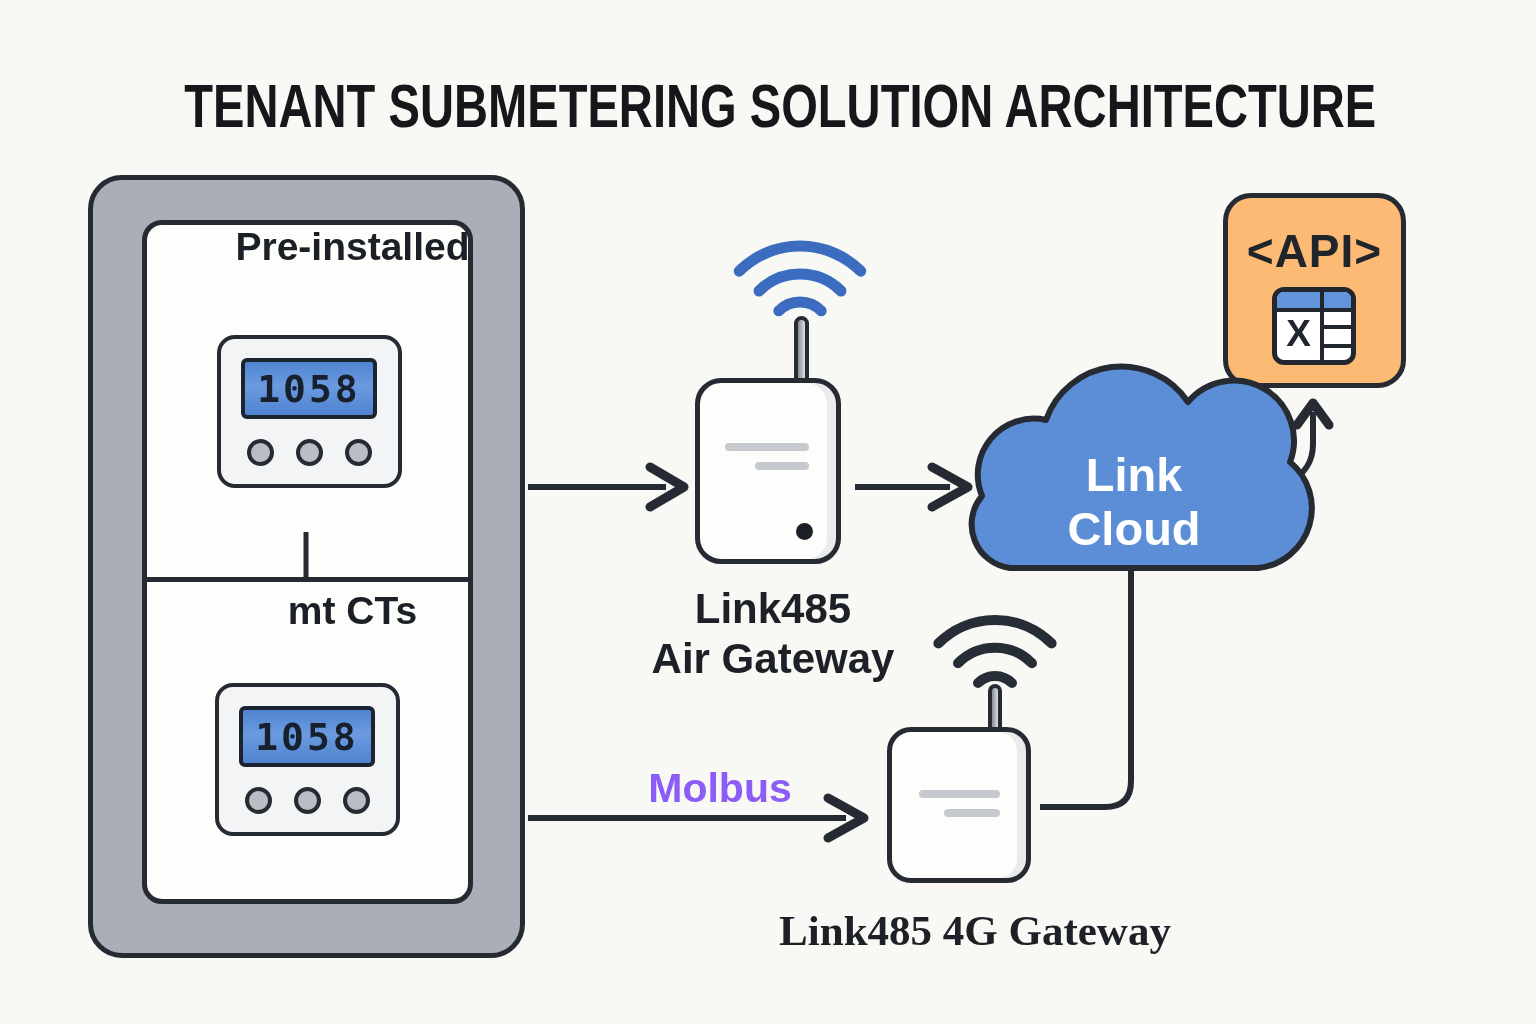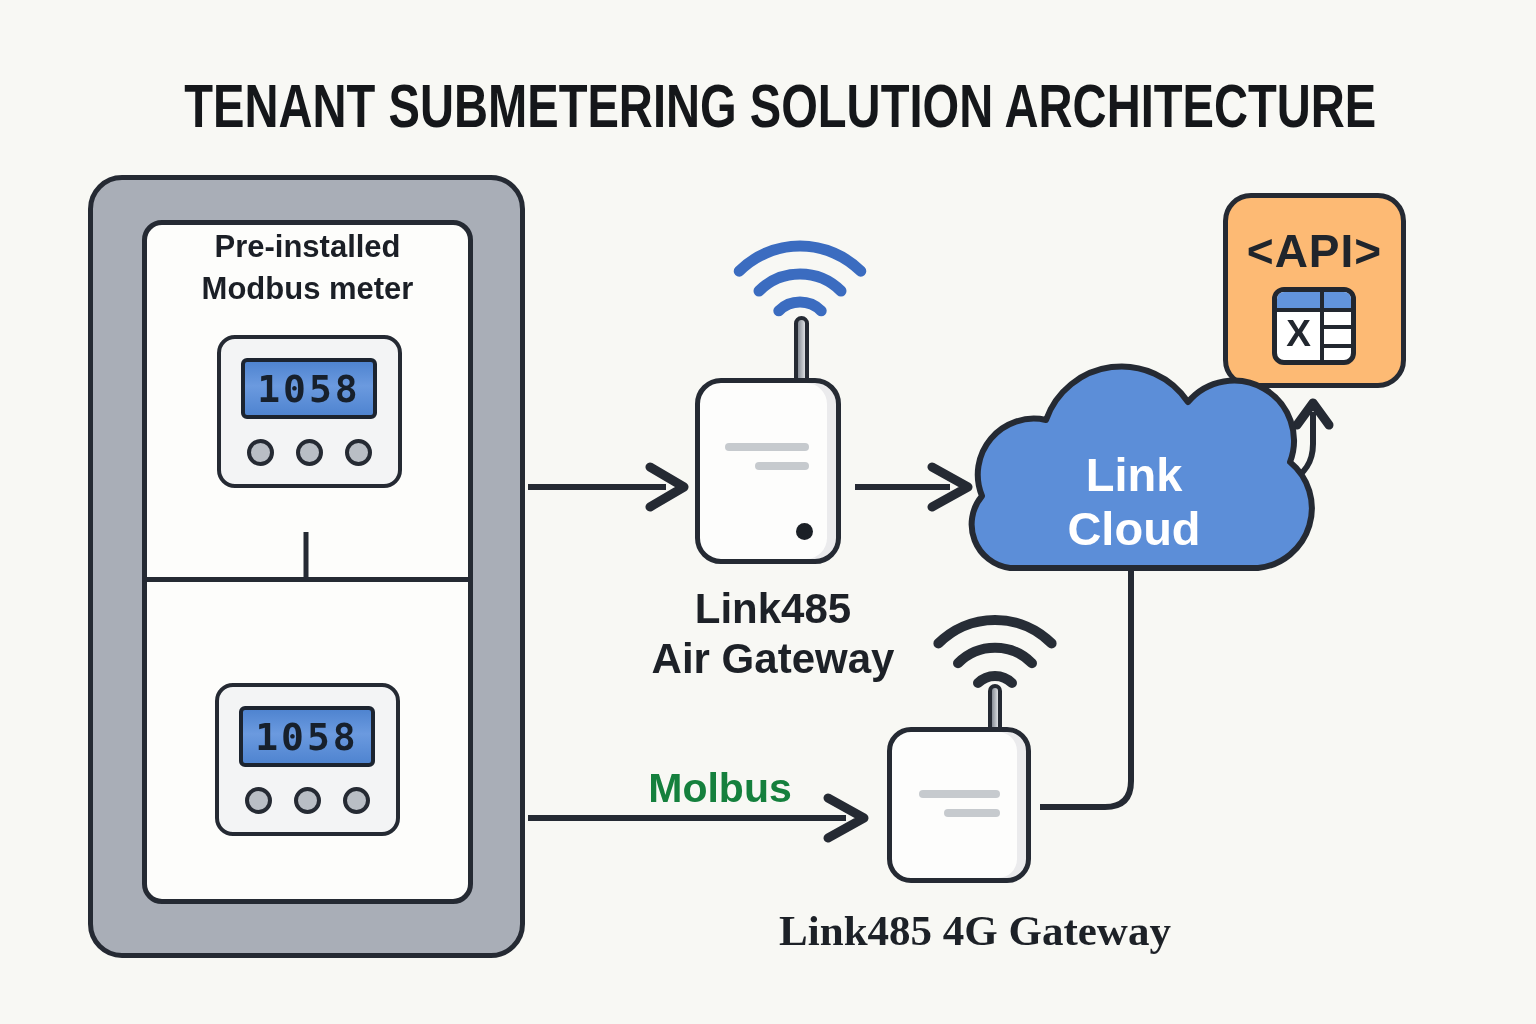--- a/index.html
+++ b/index.html
@@ -25,22 +25,22 @@
     background:#a9aeb7;border:5px solid #252a33;border-radius:34px;
   }
   .panel{
     left:142px;top:220px;width:331px;height:684px;
     background:#fdfdfb;border:5px solid #252a33;border-radius:20px;
   }
   .panel-divider{
     left:142px;top:577px;width:331px;height:5px;background:#252a33;
   }
   .section-label{
-    width:331px;text-align:center;font-size:31px;font-weight:bold;
-    line-height:42px;color:#1b1f26;
+    width:331px;text-align:center;font-size:39px;font-weight:bold;
+    line-height:42px;color:#1b1f26;margin-left:45px;
   }
 
   
   .meter-body{
     width:185px;height:153px;background:#f3f4f5;
     border:4px solid #252a33;border-radius:18px;
   }
   .meter-base{
     position:absolute;left:50%;top:146px;transform:translateX(-50%);
     width:170px;height:46px;background:#c3c7cd;
@@ -99,51 +99,51 @@
   .sheet-vline{position:absolute;left:43px;top:0;bottom:0;width:4px;background:#22272f;}
   .sheet-row-line{position:absolute;left:47px;right:0;height:4px;background:#22272f;}
   .sheet-x{
     position:absolute;left:0;top:18px;width:43px;height:48px;
     display:flex;align-items:center;justify-content:center;
     font-size:37px;font-weight:bold;color:#22272f;
   }
 
   .bus-label{
     left:600px;top:765px;width:240px;text-align:center;
-    font-size:41px;font-weight:bold;color:#15803d;
+    font-size:41px;font-weight:bold;color:#8b5cf6;
   }
 
   svg.overlay{position:absolute;left:0;top:0;pointer-events:none;}
 </style>
 </head>
 <body>
 
 <div class="abs title">TENANT SUBMETERING SOLUTION ARCHITECTURE</div>
 
 <div class="abs cabinet"></div>
 <div class="abs panel"></div>
 <div class="abs panel-divider"></div>
 
 <div class="abs section-label" style="left:142px;top:226px;">
   <div>Pre-installed</div>
-  <div>Modbus meter</div>
 </div>
 <div class="abs meter-body" style="left:217px;top:335px;">
   <div class="meter-base"></div>
   <div class="lcd">
     <span>1058</span>
   </div>
   <div class="btn-row">
     <div class="meter-btn"></div>
     <div class="meter-btn"></div>
     <div class="meter-btn"></div>
   </div>
 </div>
 
 <div class="abs section-label" style="left:142px;top:590px;">
+  <div>mt CTs</div>
 </div>
 <div class="abs meter-body" style="left:215px;top:683px;">
   <div class="meter-base"></div>
   <div class="lcd">
     <span>1058</span>
   </div>
   <div class="btn-row">
     <div class="meter-btn"></div>
     <div class="meter-btn"></div>
     <div class="meter-btn"></div>

